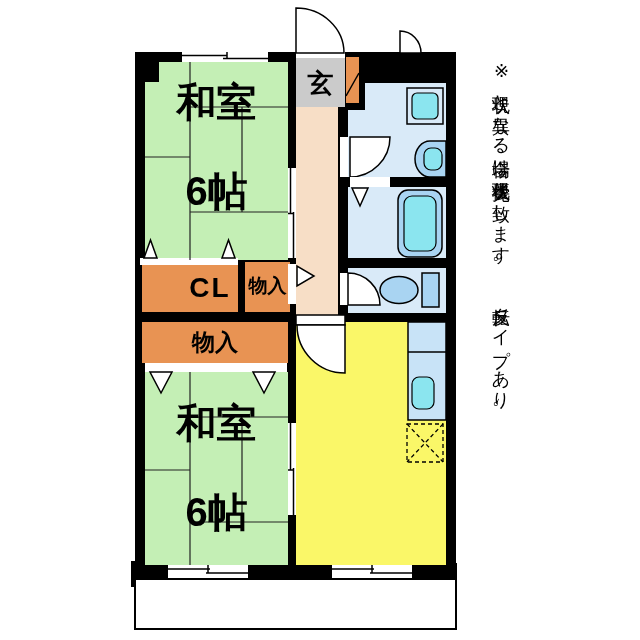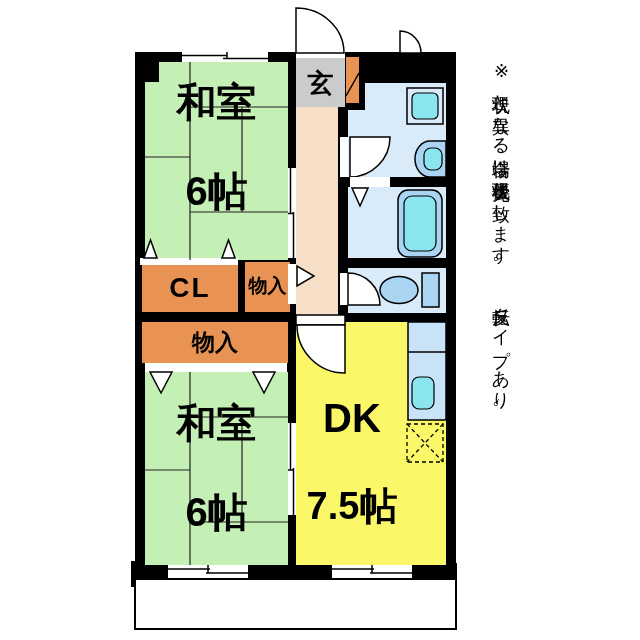--- a/index.html
+++ b/index.html
@@ -165,28 +165,24 @@
   </svg>
 
   <div class="rlabel big" style="left:145px;top:97px;width:143px;height:100px;">
     <span>和室</span>
     <span>6帖</span>
   </div>
   <div class="rlabel big" style="left:145px;top:418px;width:143px;height:100px;">
     <span>和室</span>
     <span>6帖</span>
   </div>
-  <div class="rlabel big" style="left:292px;top:412px;width:120px;height:100px;">
-    <span>DK</span>
-    <span style="font-size:38px;">7.5帖</span>
-  </div>
   <div class="rlabel small-label" style="left:296px;top:64px;width:49px;height:38px;font-size:26px;">
     <span>玄</span>
   </div>
-  <div class="rlabel small-label" style="left:142px;top:268px;width:96px;height:40px;font-size:28px;letter-spacing:2px;">
+  <div class="rlabel small-label" style="left:142px;top:268px;width:96px;height:40px;font-size:28px;letter-spacing:2px;padding-left:20px;">
     <span>CL</span>
   </div>
   <div class="rlabel small-label" style="left:245px;top:271px;width:45px;height:30px;font-size:19px;">
     <span>物入</span>
   </div>
   <div class="rlabel small-label" style="left:142px;top:327px;width:146px;height:31px;font-size:23px;">
     <span>物入</span>
   </div>
 
   <div id="note" class="abs" style="left:484px;top:60px;width:32px;height:534px;">※現状と異なる場合は現状優先と致します。 反転タイプあり。</div>

